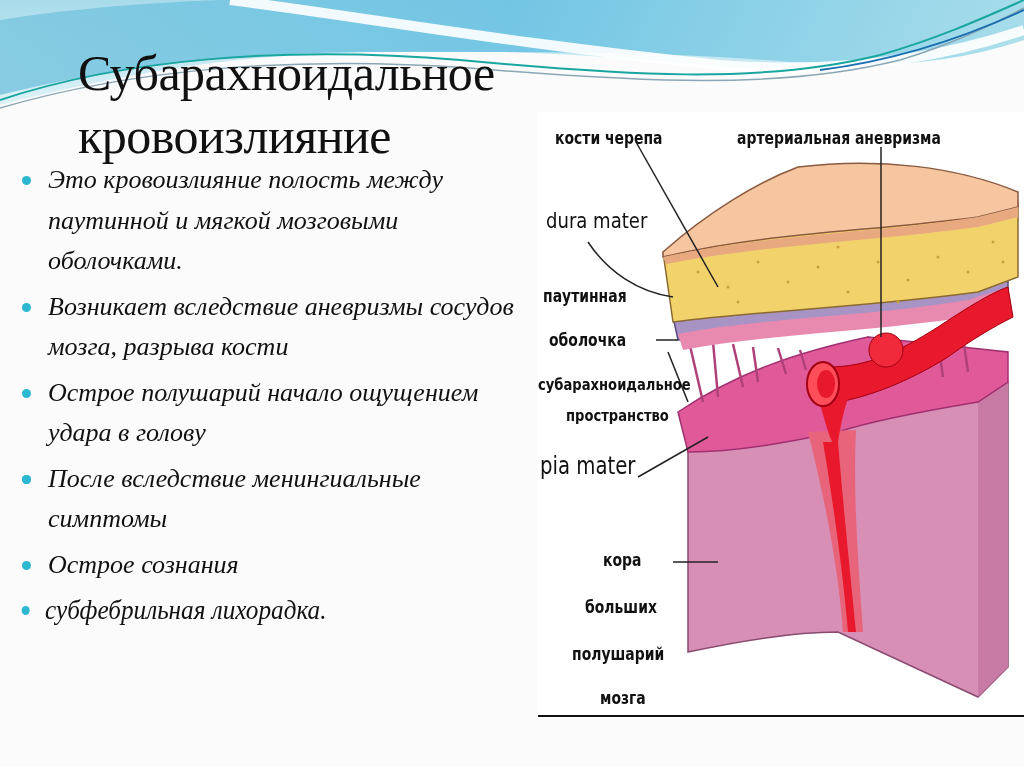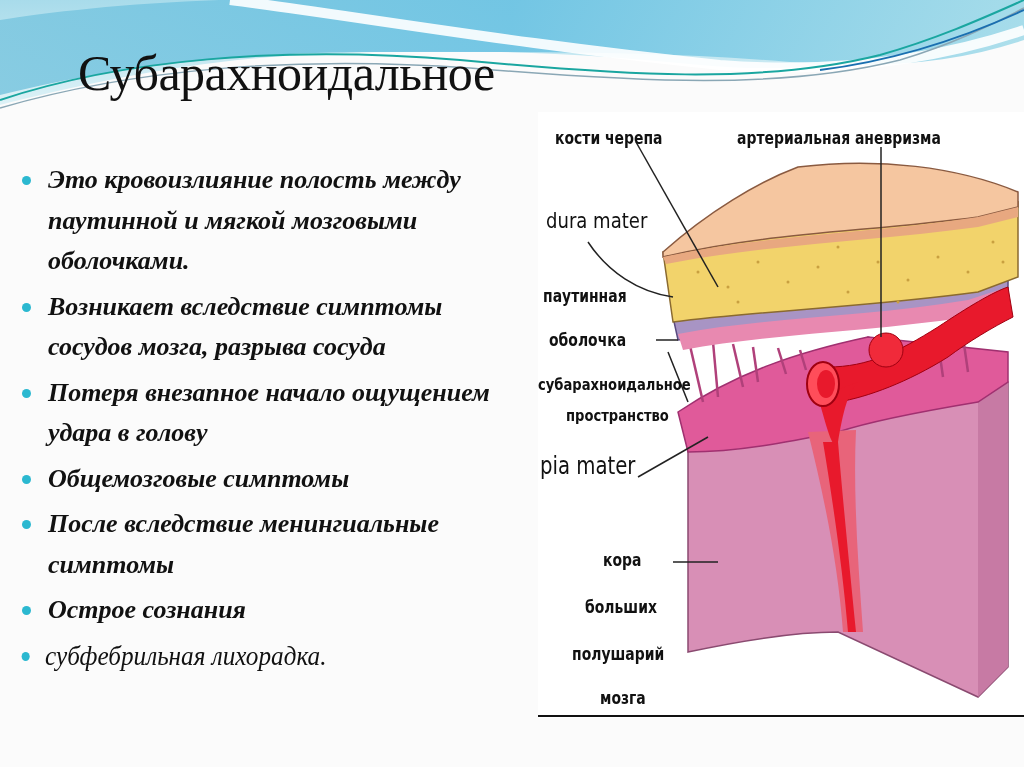--- a/index.html
+++ b/index.html
@@ -1,21 +1,21 @@
 <!DOCTYPE html>
 <html><head>
 <meta charset="utf-8">
 <style>
   html, body { margin:0; padding:0; }
   body { width:1024px; height:767px; position:relative; overflow:hidden; background:#fbfbfb; font-family:"Liberation Serif", serif; }
   .wave { position:absolute; left:0; top:0; width:1024px; height:200px; z-index:0; }
   .title { position:absolute; left:78px; top:8px; z-index:2; font-family:"Liberation Serif", serif; font-size:50px; line-height:1.27; color:#111; font-weight:normal; letter-spacing:-0.5px; }
   .title span { display:block; }
   .bullets { position:absolute; left:18px; top:160px; width:500px; z-index:2; margin:0; padding:0; list-style:none; }
-  .bullets li { position:relative; padding-left:30px; font-family:"Liberation Serif", serif; font-style:italic; font-weight:bold; font-size:26px; line-height:40.5px; color:#111; margin-bottom:5px; }
+  .bullets li { position:relative; padding-left:30px; font-family:"Liberation Serif", serif; font-style:italic; font-weight:normal; font-size:26px; line-height:40.5px; color:#111; margin-bottom:5px; }
   .bullets li .dot { position:absolute; left:4px; top:16px; width:9px; height:9px; border-radius:50%; }
   .bullets li.last { font-weight:normal; font-size:28px; transform:scaleX(0.9); transform-origin:left; }
   .figure { position:absolute; left:538px; top:112px; width:486px; height:606px; background:#ffffff; z-index:1; }
   .figure svg { position:absolute; left:0; top:0; }
   .lbl { position:absolute; font-family:"DejaVu Sans", sans-serif; font-weight:bold; font-size:17px; color:#111; transform:scaleX(0.82); transform-origin:left top; white-space:nowrap; z-index:3; }
   .rule { position:absolute; left:538px; top:715px; width:486px; height:2px; background:#111; z-index:3; }
 </style>
 </head>
 <body>
 
@@ -34,27 +34,28 @@
   <path d="M0,0 L1024,0 L1024,30 C900,60 800,75 700,65 C560,50 420,48 300,55 C180,62 80,85 0,105 Z" fill="url(#wg2)" opacity="0.85"></path>
   <path d="M0,20 C60,10 200,-5 330,0 L1024,0 L1024,40 C960,62 880,70 790,62 C650,50 520,52 380,52 C220,52 100,70 0,95 Z" fill="url(#wg)" opacity="0.9"></path>
   <path d="M230,0 C350,15 520,45 720,65 C850,75 950,55 1024,30" stroke="#ffffff" stroke-width="10" fill="none" opacity="0.9"></path>
   <path d="M0,100 C120,60 280,45 460,60 C620,75 760,85 880,55 C940,38 990,15 1024,0" stroke="#1aa6a0" stroke-width="2" fill="none"></path>
   <path d="M0,108 C130,70 290,55 470,68 C640,82 780,90 900,60 C960,42 1000,20 1024,8" stroke="#8aa7b5" stroke-width="1.5" fill="none"></path>
   <path d="M820,70 C900,60 970,35 1024,10" stroke="#1a6fb0" stroke-width="2" fill="none"></path>
 </svg>
 
 <h1 class="title">
   <span>Субарахноидальное</span>
+  <span>кровоизлияние</span>
 </h1>
 
 <ul class="bullets">
   <li><span class="dot" style="background:#2bb8d0"></span><span>Это кровоизлияние полость между паутинной и мягкой мозговыми оболочками.</span></li>
-  <li><span class="dot" style="background:#2bb8d0"></span><span>Возникает вследствие симптомы сосудов мозга, разрыва сосуда</span></li>
-  <li><span class="dot" style="background:#2bb8d0"></span><span>Потеря внезапное начало ощущением удара в голову</span></li>
-  <li><span class="dot" style="background:#2bb8d0"></span><span>Общемозговые симптомы</span></li>
+  <li><span class="dot" style="background:#2bb8d0"></span><span>Возникает вследствие аневризмы сосудов мозга, разрыва кости</span></li>
+  <li><span class="dot" style="background:#2bb8d0"></span><span>Острое полушарий начало ощущением удара в голову</span></li>
+  <li><span class="dot" style="background:#2bb8d0"></span></li>
   <li><span class="dot" style="background:#2bb8d0"></span><span>После вследствие менингиальные симптомы</span></li>
   <li><span class="dot" style="background:#2bb8d0"></span><span>Острое сознания</span></li>
   <li class="last"><span class="dot" style="background:#2bb8d0"></span><span>субфебрильная лихорадка.</span></li>
 </ul>
 
 <div class="figure">
   <svg width="486" height="606" viewBox="0 0 486 606">
 
     <path d="M150,330 L150,540 C220,525 270,520 300,520 L440,585 L470,555 L470,270 L330,225 Z" fill="#d88fb6" stroke="#8a4a70" stroke-width="1.5"></path>
     <path d="M440,290 L470,270 L470,555 L440,585 Z" fill="#c77aa4"></path>

